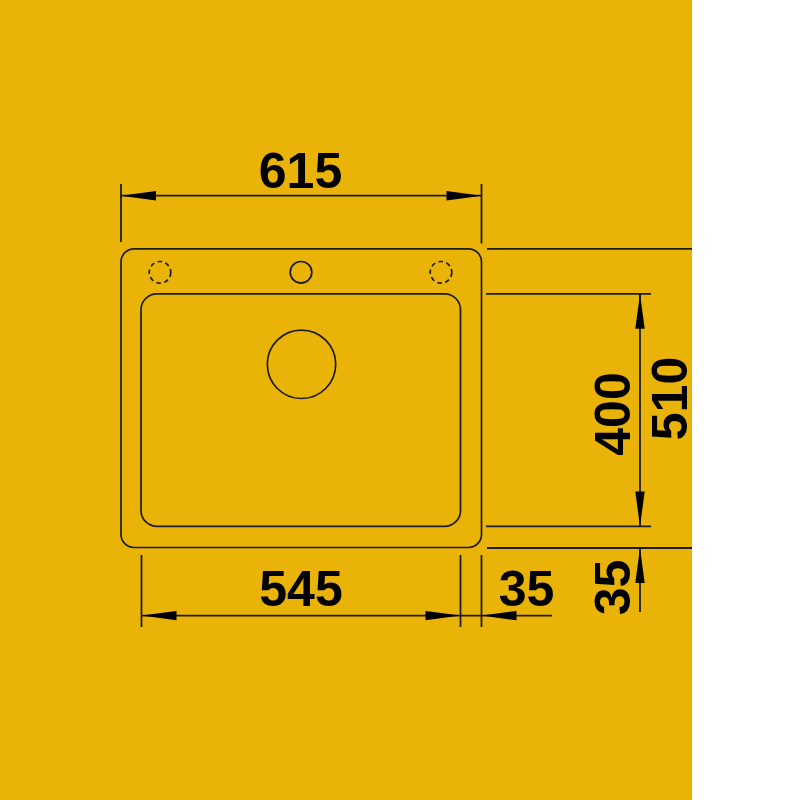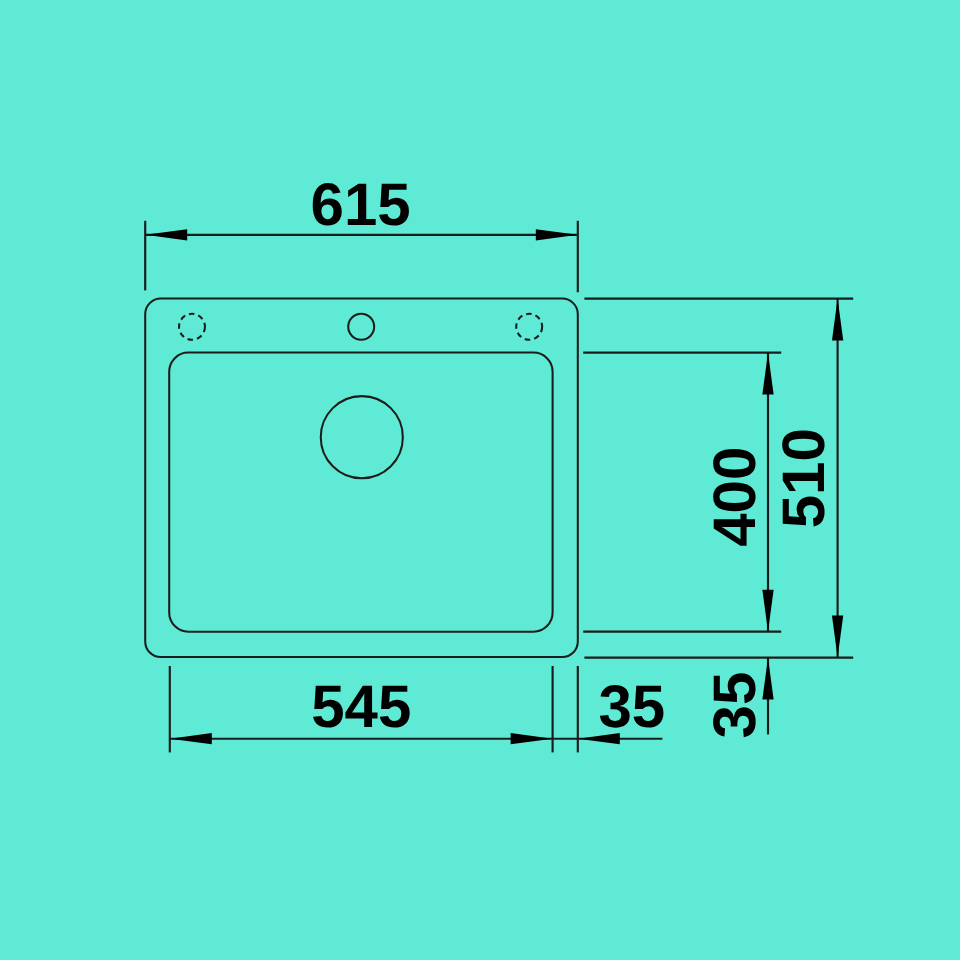--- a/index.html
+++ b/index.html
@@ -1,17 +1,17 @@
 <!DOCTYPE html>
 <html><head>
 <meta charset="utf-8">
 <title>Sink dimension drawing</title>
 <style>
   html,body{margin:0;padding:0;background:#ffffff;}
-  .page{width:800px;height:800px;position:relative;background:#5eead4;overflow:hidden;}
+  .page{width:692px;height:800px;position:relative;background:#eab308;overflow:hidden;}
   svg{display:block;}
   text{font-family:"Liberation Sans", sans-serif;font-weight:bold;fill:#000000;}
 </style>
 </head>
 <body>
 <div class="page">
 <svg width="800" height="800" viewBox="0 0 800 800">
   <g fill="none" stroke="#1c1c1c" stroke-width="1.7">
 
     <rect x="121" y="248.8" width="360.5" height="298.7" rx="13" ry="13"></rect>

